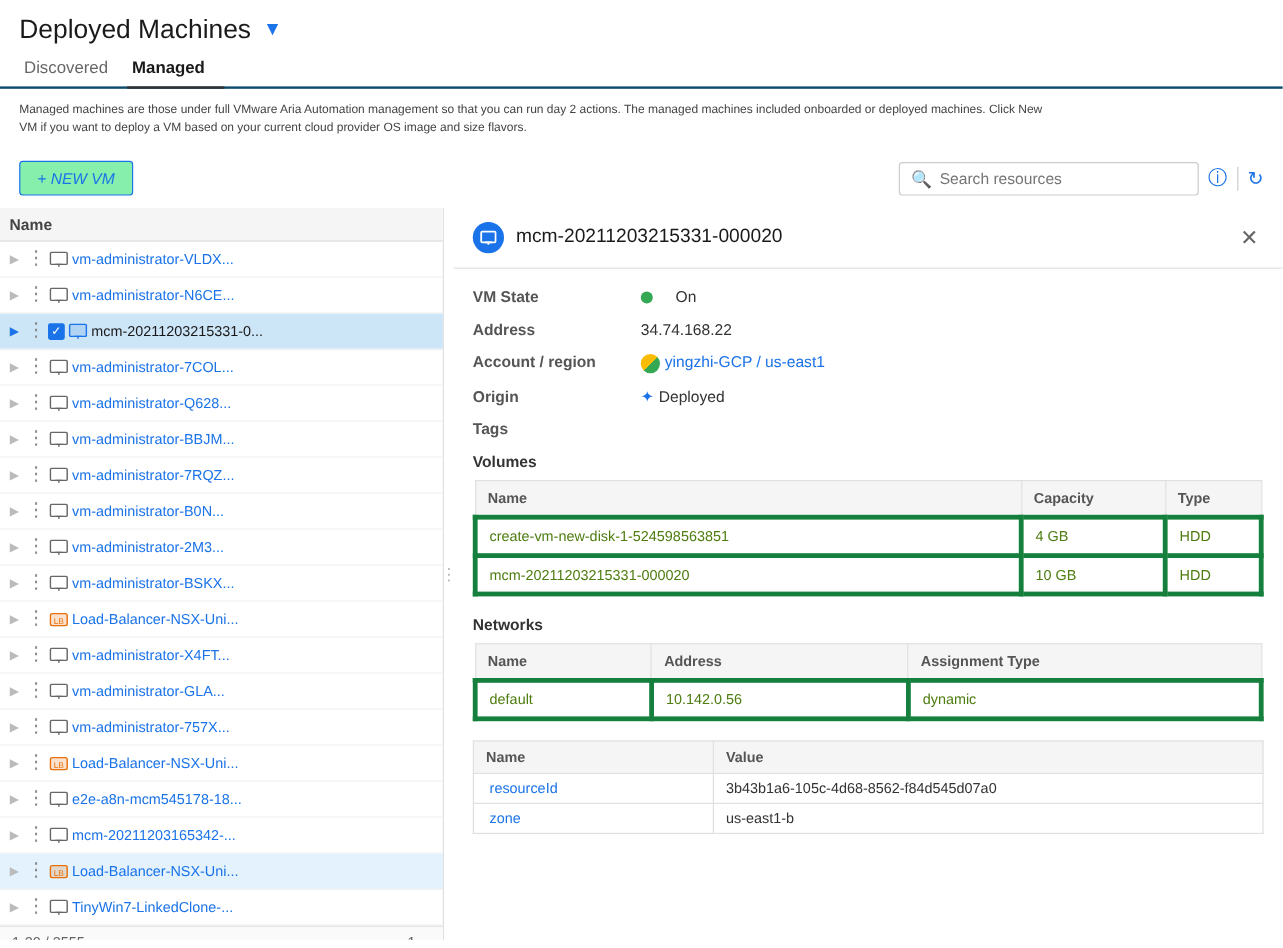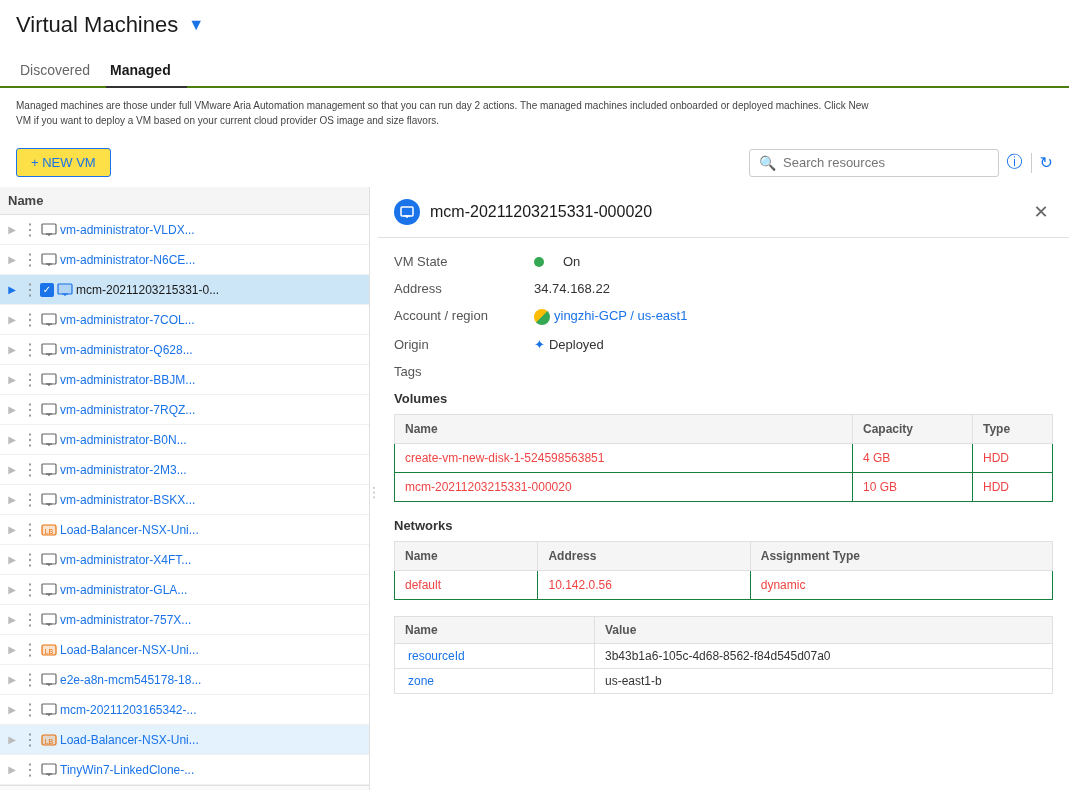--- a/index.html
+++ b/index.html
@@ -2,29 +2,29 @@
 <html><head>
   <meta charset="utf-8">
   <style>
     * { box-sizing: border-box; margin: 0; padding: 0; }
     body { font-family: Arial, sans-serif; font-size: 13px; color: #333; background: #fff; overflow: hidden; width: 1069px; height: 790px; }
 
     .page-header { padding: 12px 16px 0 16px; display: flex; align-items: center; gap: 10px; }
     .page-title { font-size: 22px; font-weight: 400; color: #1a1a1a; }
     .filter-icon { color: #1a73e8; font-size: 16px; cursor: pointer; }
 
-    .tabs { display: flex; padding: 0 16px; border-bottom: 2px solid #4d7c0f; margin-top: 16px; }
+    .tabs { display: flex; padding: 0 16px; border-bottom: 2px solid #0c4a6e; margin-top: 2px; }
     .tab { padding: 8px 16px 8px 4px; cursor: pointer; font-size: 14px; color: #666; border-bottom: 2px solid transparent; margin-bottom: -2px; }
     .tab.active { color: #1a1a1a; font-weight: 600; border-bottom: 2px solid #333; }
 
     .description { padding: 10px 16px; font-size: 10px; color: #444; line-height: 1.5; max-width: 900px; }
 
     .toolbar { display: flex; align-items: center; padding: 10px 16px; gap: 10px; justify-content: space-between; }
     .toolbar-left { display: flex; gap: 10px; }
-    .btn-new-vm { display: flex; align-items: center; gap: 6px; border: 1px solid #1a73e8; color: #1a73e8; background: #fde047; padding: 6px 14px; border-radius: 3px; cursor: pointer; font-size: 13px; font-weight: 500; }
+    .btn-new-vm { display: flex; align-items: center; gap: 6px; border: 1px solid #1a73e8; color: #1a73e8; background: #86efac; padding: 6px 14px; border-radius: 3px; cursor: pointer; font-size: 13px; font-weight: 500; font-style: italic; }
     .toolbar-right { display: flex; align-items: center; gap: 8px; }
     .search-box { display: flex; align-items: center; border: 1px solid #ccc; border-radius: 3px; padding: 5px 10px; gap: 6px; width: 250px; }
     .search-box input { border: none; outline: none; font-size: 13px; color: #333; width: 100%; background: transparent; }
     .search-icon-char { color: #888; font-size: 14px; }
     .info-icon { color: #1a73e8; font-size: 16px; cursor: pointer; }
     .refresh-icon { color: #1a73e8; font-size: 16px; cursor: pointer; }
     .divider-v { width: 1px; height: 20px; background: #ccc; }
 
     .main-content { display: flex; height: calc(790px - 180px); }
 
@@ -51,45 +51,45 @@
     
     .detail-panel { flex: 1; overflow-y: auto; padding: 0; position: relative; }
     .detail-header { display: flex; align-items: center; justify-content: space-between; padding: 12px 16px; border-bottom: 1px solid #e0e0e0; background: #fff; }
     .detail-title-row { display: flex; align-items: center; gap: 10px; }
     .detail-vm-icon { width: 26px; height: 26px; background: #1a73e8; border-radius: 50%; display: flex; align-items: center; justify-content: center; color: white; font-size: 12px; }
     .detail-title { font-size: 16px; font-weight: 500; color: #1a1a1a; }
     .close-btn { cursor: pointer; color: #666; font-size: 18px; width: 24px; height: 24px; display: flex; align-items: center; justify-content: center; }
 
     .detail-body { padding: 16px; }
     .detail-row { display: flex; margin-bottom: 12px; align-items: flex-start; }
-    .detail-label { width: 140px; min-width: 140px; font-size: 13px; color: #555; font-weight: 400; }
+    .detail-label { width: 140px; min-width: 140px; font-size: 13px; color: #555; font-weight: 700; }
     .detail-value { font-size: 13px; color: #333; }
     .detail-value.link { color: #1a73e8; cursor: pointer; }
     .vm-state-on { display: flex; align-items: center; gap: 19px; color: #333; }
     .dot-on { width: 10px; height: 10px; border-radius: 50%; background: #34a853; display: inline-block; }
     .account-icon { width: 16px; height: 16px; border-radius: 50%; background: linear-gradient(135deg, #fbbc04 50%, #34a853 50%); display: inline-block; vertical-align: middle; margin-right: 4px; }
 
     .section-title { font-size: 13px; font-weight: 600; color: #333; margin-bottom: 8px; margin-top: 4px; }
 
     table.detail-table { width: 100%; border-collapse: collapse; font-size: 12px; margin-bottom: 16px; }
     table.detail-table th { background: #f5f5f5; padding: 7px 10px; text-align: left; font-weight: 600; color: #555; border: 1px solid #e0e0e0; }
-    table.detail-table td { padding: 7px 10px; border: 1px solid #15803d; color: #ef4444; }
+    table.detail-table td { padding: 7px 10px; border: 4px solid #15803d; color: #4d7c0f; }
     table.detail-table .capacity-col { width: 120px; }
     table.detail-table .type-col { width: 80px; }
 
     .custom-props-table { width: 100%; border-collapse: collapse; font-size: 12px; }
     .custom-props-table th { background: #f5f5f5; padding: 6px 10px; text-align: left; font-weight: 600; color: #555; border: 1px solid #e0e0e0; }
     .custom-props-table td { padding: 5px 10px; border: 1px solid #e0e0e0; color: #333; word-break: break-all; }
     .custom-props-table td:first-child { color: #1a73e8; width: 200px; padding-left: 13px; }
   </style>
 </head>
 <body>
 
 <div class="page-header">
-  <span class="page-title">Virtual Machines</span>
+  <span class="page-title">Deployed Machines</span>
   <span class="filter-icon">▼</span>
 </div>
 
 <div class="tabs">
   <div class="tab">Discovered</div>
   <div class="tab active">Managed</div>
 </div>
 
 <div class="description">Managed machines are those under full VMware Aria Automation management so that you can run day 2 actions. The managed machines included onboarded or deployed machines. Click New VM if you want to deploy a VM based on your current cloud provider OS image and size flavors.</div>
 

